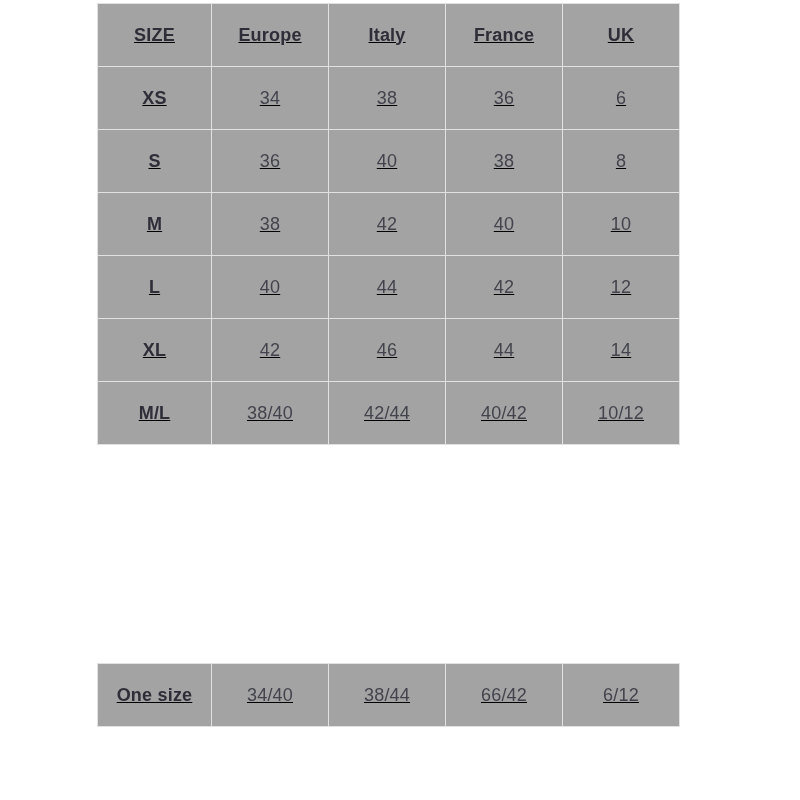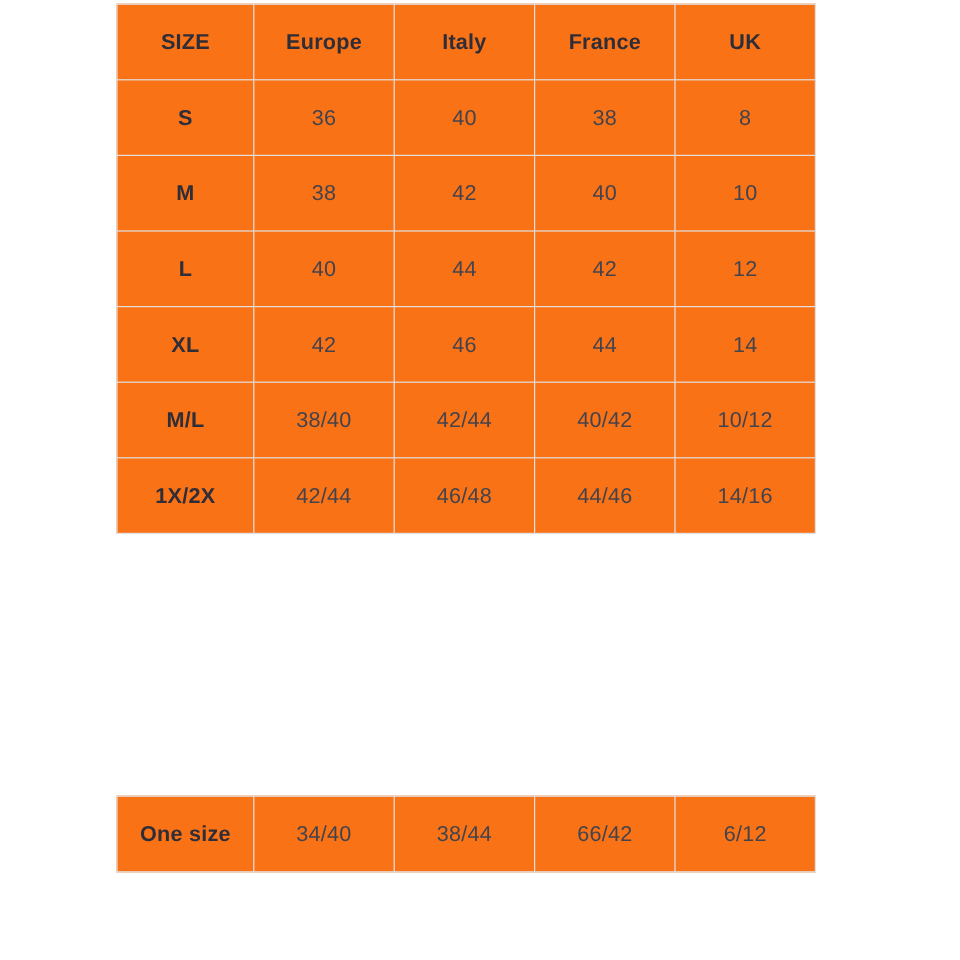--- a/index.html
+++ b/index.html
@@ -14,21 +14,22 @@
     background: #ffffff;
     overflow: hidden;
     font-family: "Liberation Sans", sans-serif;
   }
   table.size-table {
     position: absolute;
     left: 97px;
     width: 582px;
     border-collapse: collapse;
     table-layout: fixed;
-    background: #f97316;
+    background: #a3a3a3;
+    text-decoration: underline;
   }
   table.size-table.main { top: 3px; }
   table.size-table.secondary { top: 663px; }
 
   .size-table th,
   .size-table td {
     border: 1px solid #e1e1e4;
     height: 62px;
     padding: 0;
     text-align: center;
@@ -63,20 +64,27 @@
       <tr>
         <th>SIZE</th>
         <th>Europe</th>
         <th>Italy</th>
         <th>France</th>
         <th>UK</th>
       </tr>
     </thead>
     <tbody>
       <tr>
+        <td class="rowlabel">XS</td>
+        <td>34</td>
+        <td>38</td>
+        <td>36</td>
+        <td>6</td>
+      </tr>
+      <tr>
         <td class="rowlabel">S</td>
         <td>36</td>
         <td>40</td>
         <td>38</td>
         <td>8</td>
       </tr>
       <tr>
         <td class="rowlabel">M</td>
         <td>38</td>
         <td>42</td>
@@ -97,27 +105,20 @@
         <td>44</td>
         <td>14</td>
       </tr>
       <tr>
         <td class="rowlabel">M/L</td>
         <td>38/40</td>
         <td>42/44</td>
         <td>40/42</td>
         <td>10/12</td>
       </tr>
-      <tr>
-        <td class="rowlabel">1X/2X</td>
-        <td>42/44</td>
-        <td>46/48</td>
-        <td>44/46</td>
-        <td>14/16</td>
-      </tr>
     </tbody>
   </table>
 
   <table class="size-table secondary">
     <colgroup>
       <col class="col-size">
         <col class="col-val">
         <col class="col-val">
         <col class="col-val">
         <col class="col-val">

